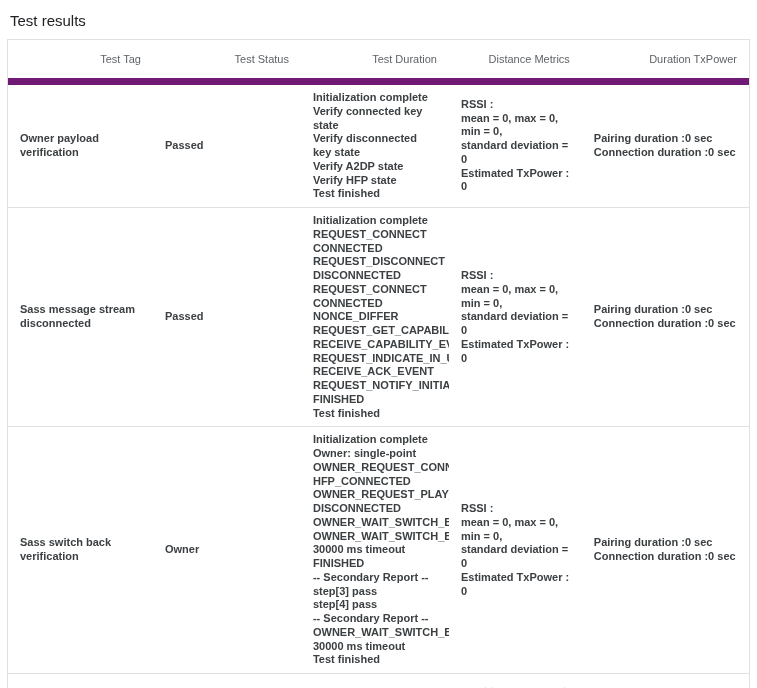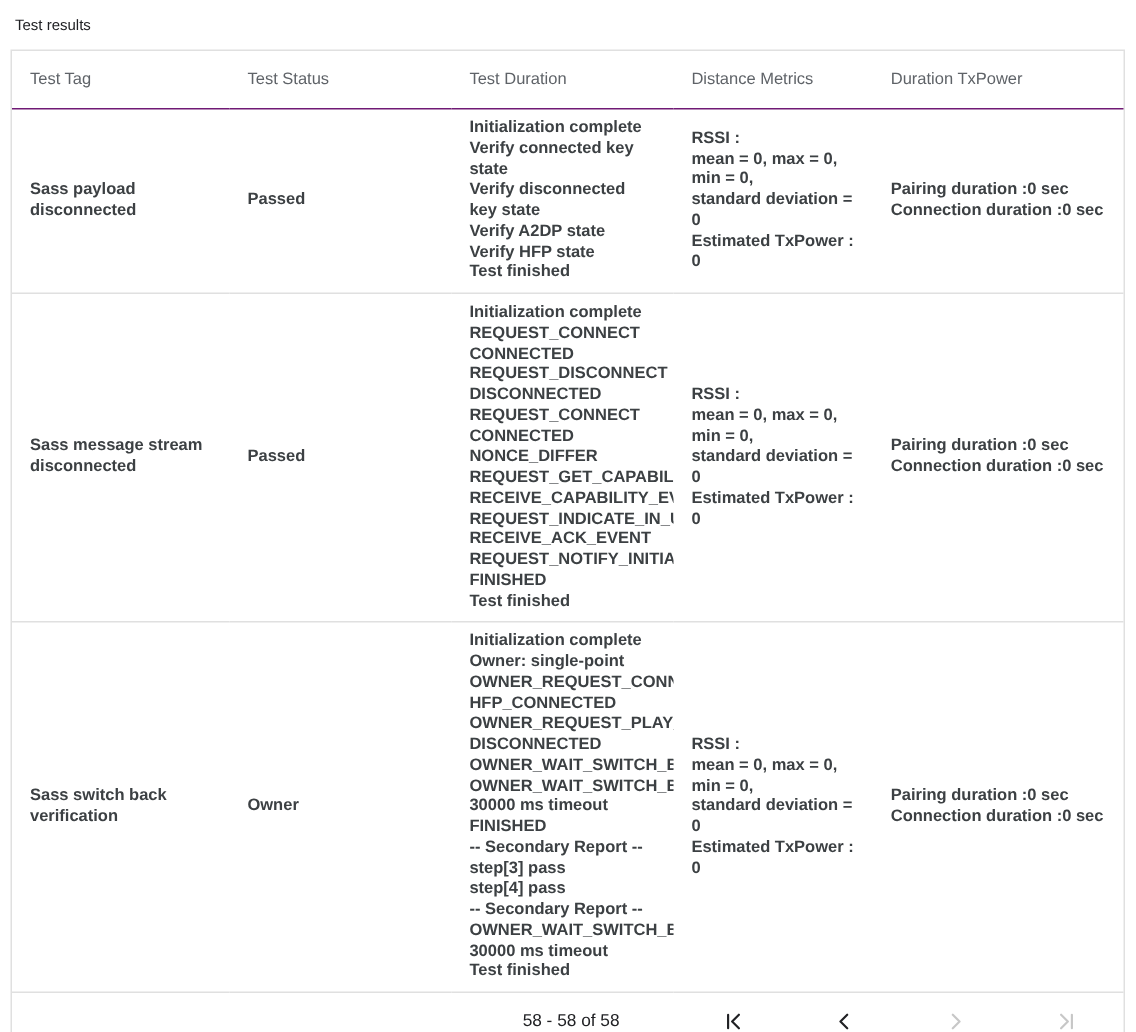--- a/index.html
+++ b/index.html
@@ -5,47 +5,47 @@
   * { box-sizing: border-box; }
   html, body {
     margin: 0; padding: 0;
     width: 757px; height: 688px;
     background: #ffffff;
     font-family: "Liberation Sans", "DejaVu Sans", sans-serif;
     color: #3c4043;
     overflow: hidden;
   }
   .page-title {
-    font-size: 10px;
+    font-size: 15px;
     color: #202124;
     padding: 12px 0 10px 10px;
   }
   .table-wrap {
     margin: 0 7px;
     border: 1px solid #e0e0e0;
     background: #fff;
   }
   table.results {
     width: 100%;
     border-collapse: collapse;
     table-layout: fixed;
     font-size: 11px;
   }
   table.results col.c-tag      { width: 144px; }
   table.results col.c-status   { width: 147px; }
   table.results col.c-message  { width: 147px; }
   table.results col.c-distance { width: 132px; }
   table.results col.c-duration { width: 166px; }
   thead th {
-    text-align: left;
+    text-align: right;
     font-weight: 400;
     color: #5f6368;
     font-size: 11px;
     padding: 13px 12px;
-    border-bottom: 1px solid #701a75;
+    border-bottom: 7px solid #701a75;
     white-space: nowrap;
     overflow: hidden;
   }
   tbody td {
     padding: 6px 12px;
     border-bottom: 1px solid #e0e0e0;
     vertical-align: middle;
     white-space: pre-line;
     line-height: 1.25;
     overflow: hidden;
@@ -98,21 +98,21 @@
       <tr>
         <th>Test Tag</th>
         <th>Test Status</th>
         <th>Test Duration</th>
         <th>Distance Metrics</th>
         <th>Duration TxPower</th>
       </tr>
     </thead>
     <tbody>
       <tr>
-        <td>Sass payload disconnected</td>
+        <td>Owner payload verification</td>
         <td>Passed</td>
         <td>Initialization complete
 Verify connected key state
 Verify disconnected key state
 Verify A2DP state
 Verify HFP state
 Test finished</td>
         <td>RSSI :
 mean = 0, max = 0, min = 0,
 standard deviation = 0

